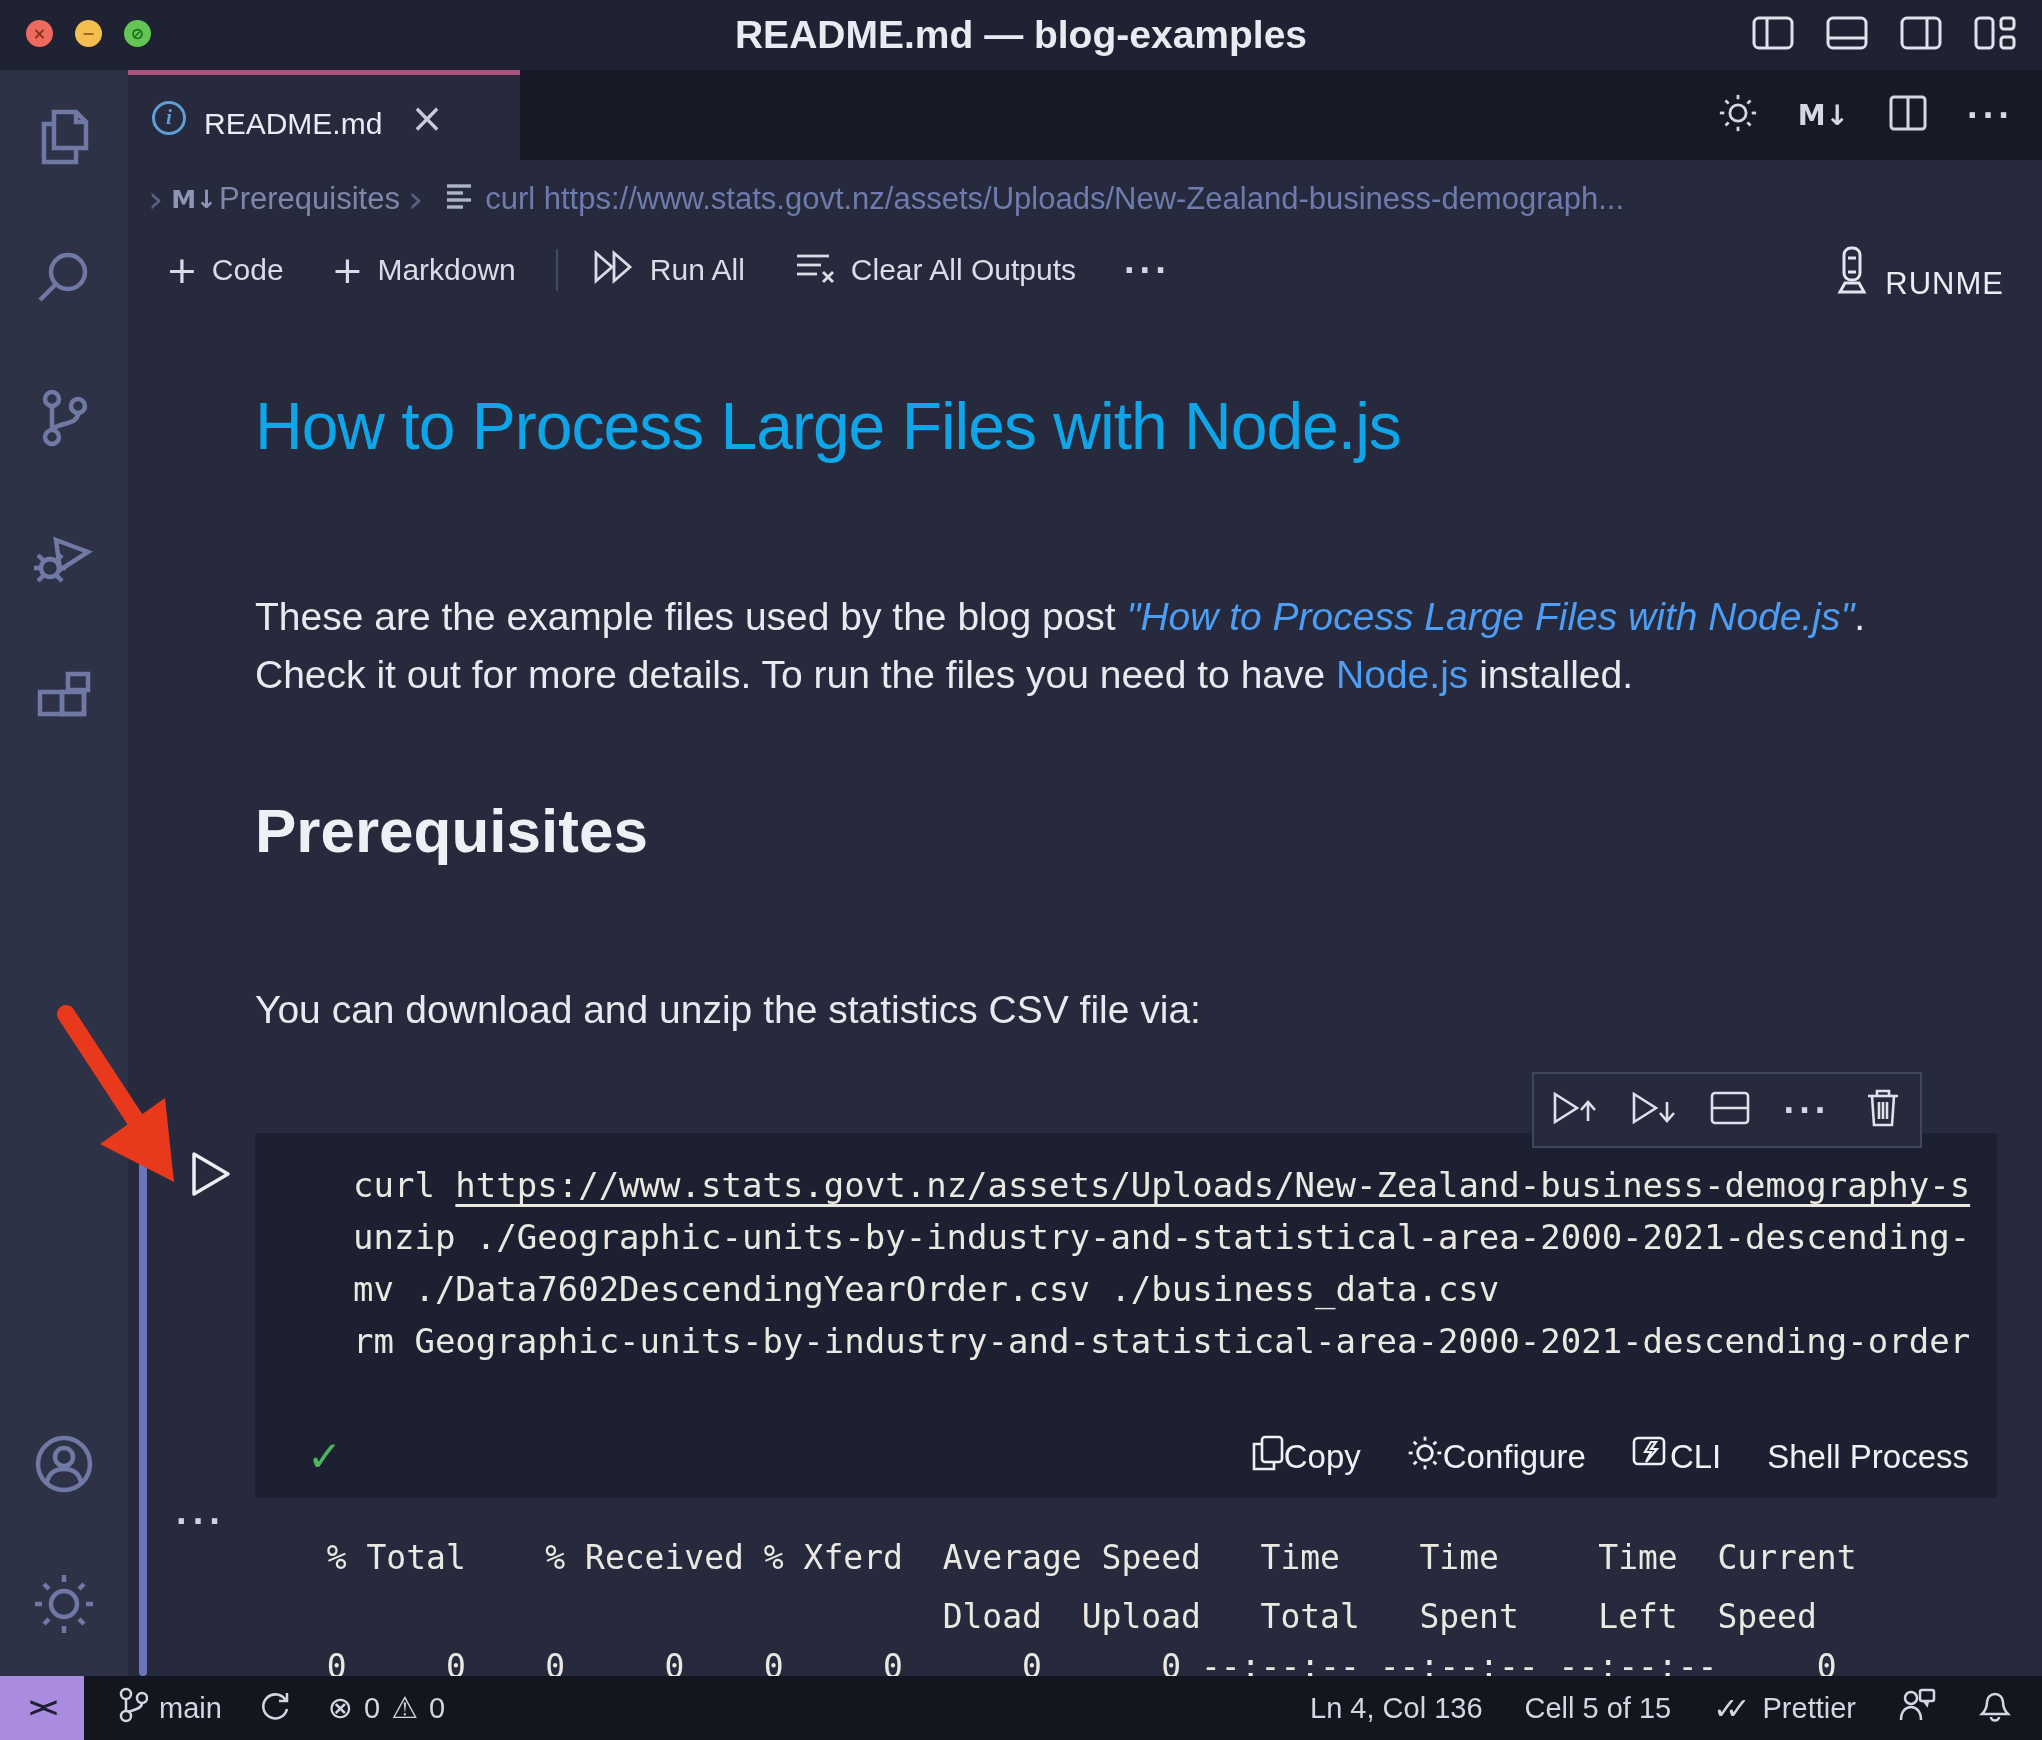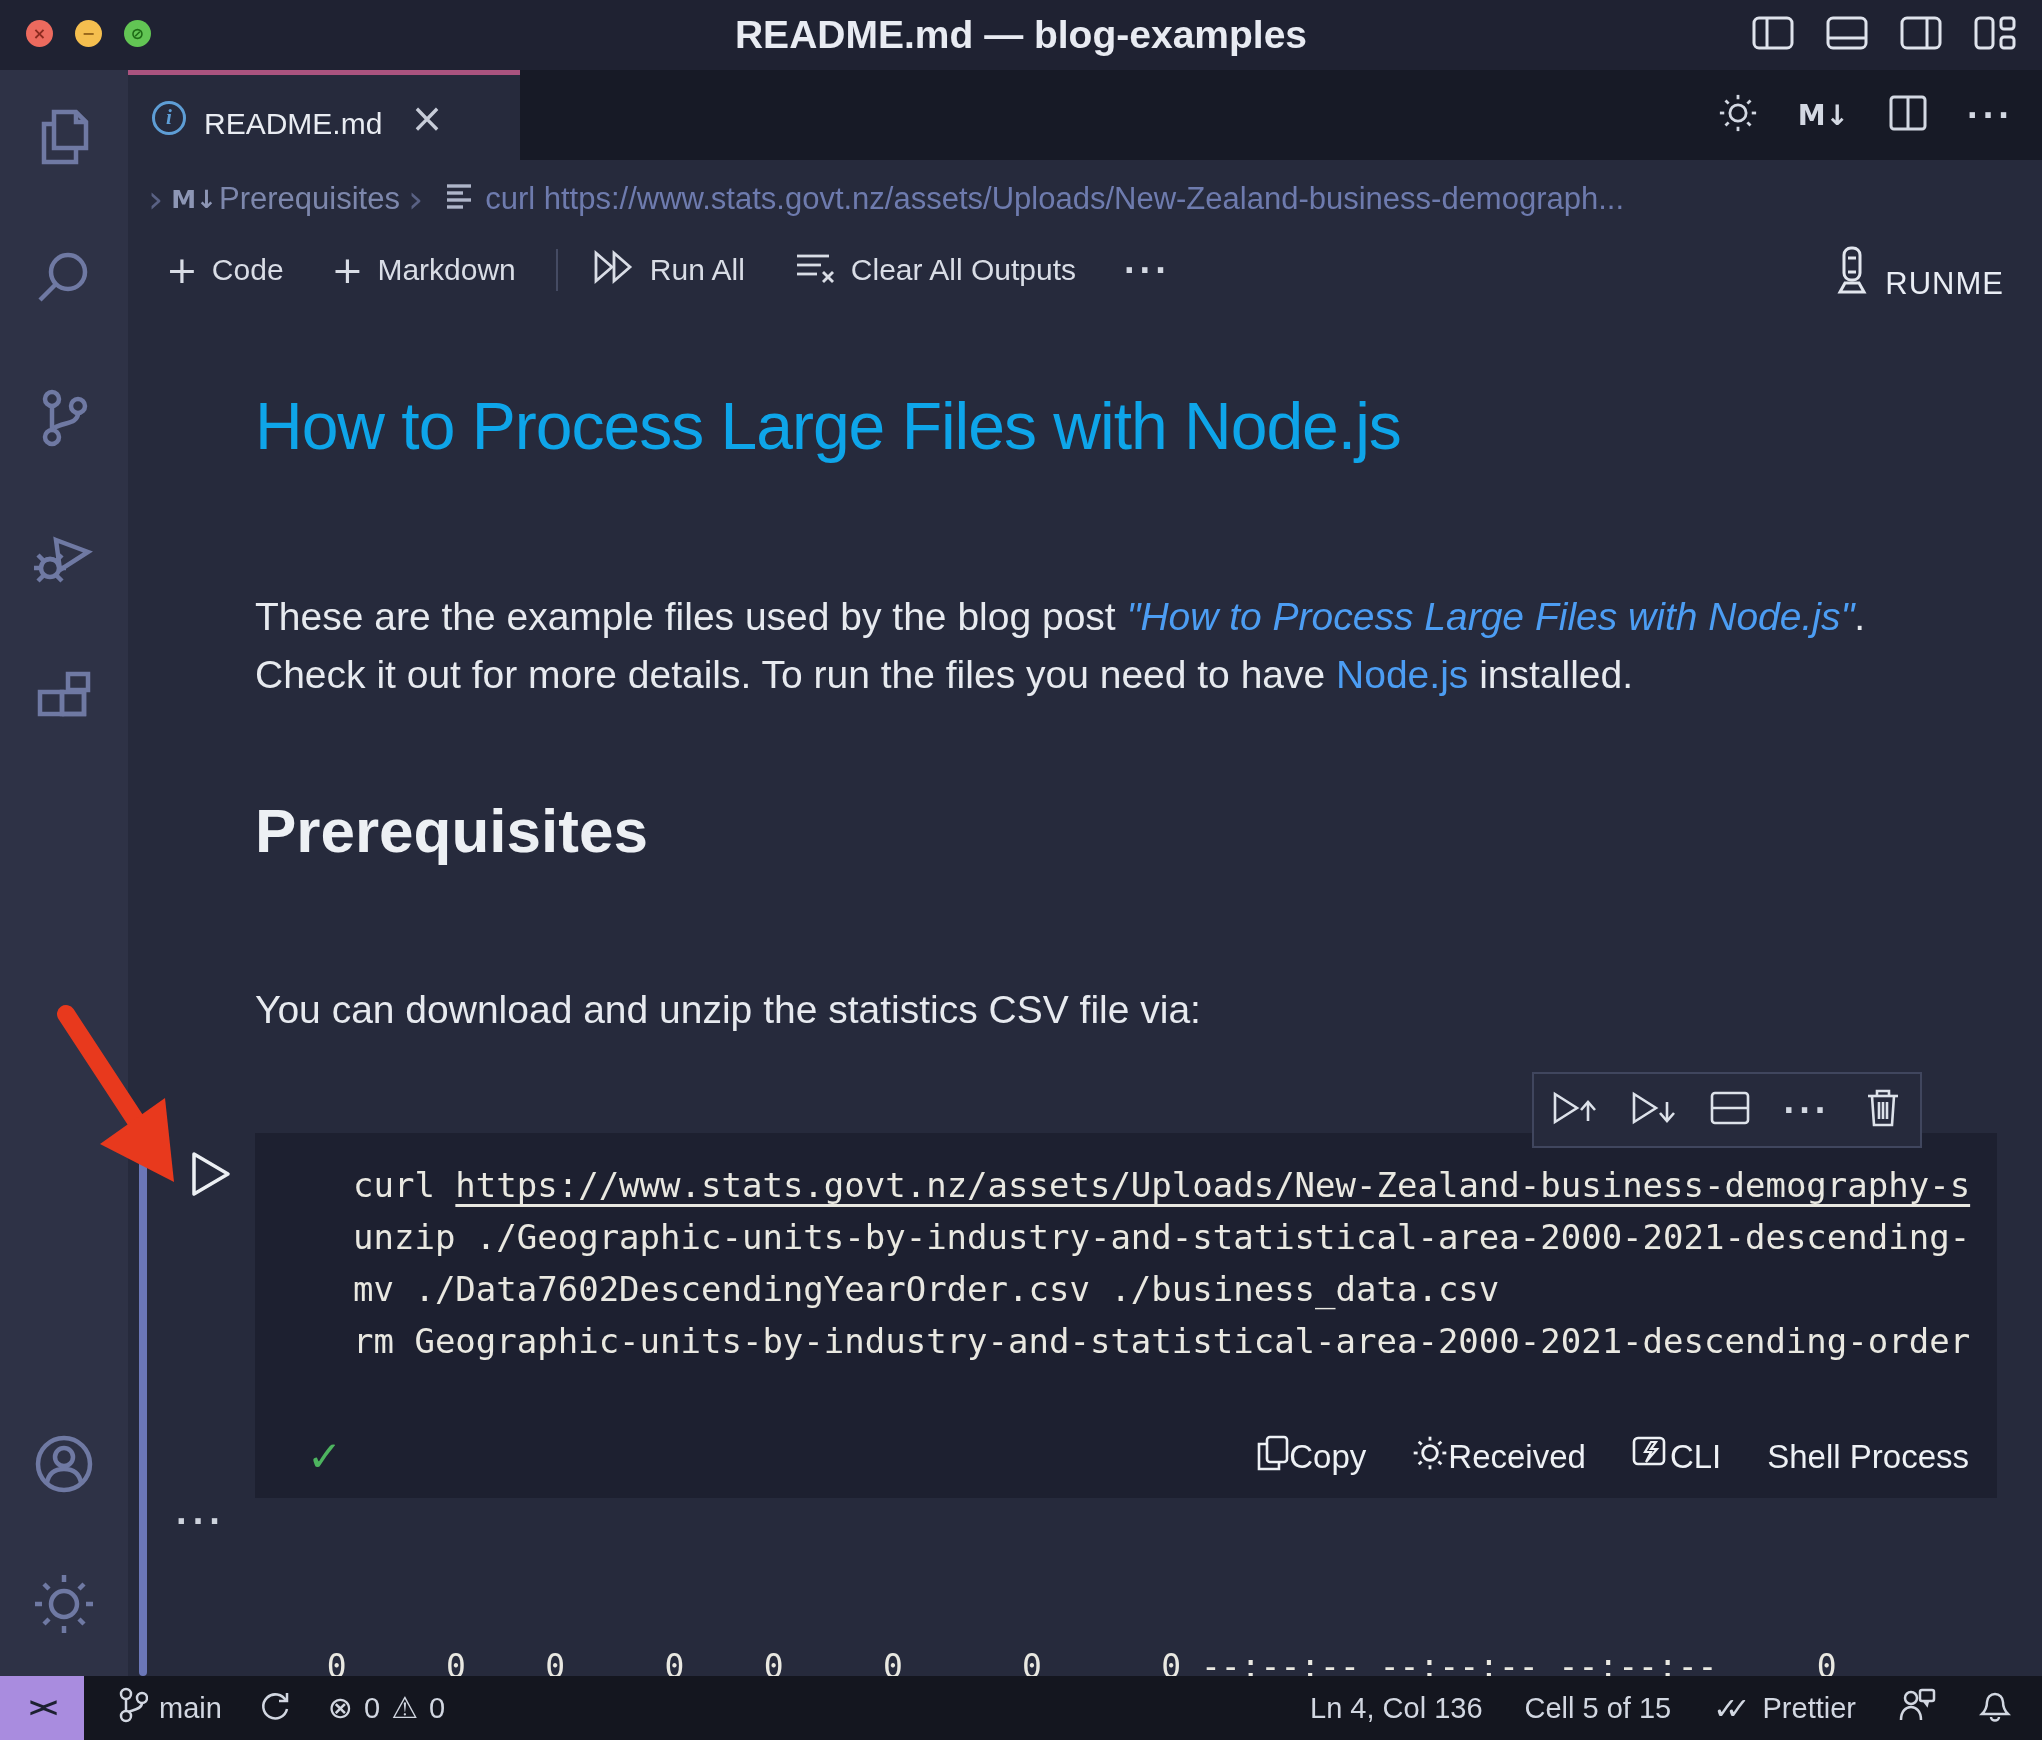--- a/index.html
+++ b/index.html
@@ -401,39 +401,40 @@
                 <line x1="32" y1="10" x2="32" y2="3"></line>
                 <line x1="32" y1="54" x2="32" y2="61"></line>
                 <line x1="10" y1="32" x2="3" y2="32"></line>
                 <line x1="54" y1="32" x2="61" y2="32"></line>
                 <line x1="47" y1="17" x2="52" y2="12"></line>
                 <line x1="17" y1="17" x2="12" y2="12"></line>
                 <line x1="47" y1="47" x2="52" y2="52"></line>
                 <line x1="17" y1="47" x2="12" y2="52"></line>
               </svg>
           </span>
-          <span>Received</span>
+          <span>Configure</span>
         </div>
         <div class="cell-action">
           <span>
             <svg width="38" height="34" viewBox="0 0 38 34">
                 <rect x="2" y="2" width="30" height="26" rx="4"></rect>
                 <path d="M19,6 L13,16 h6 L14,26 L25,13 h-6 L24,6 z" style="stroke-width:2.2"></path>
               </svg>
           </span>
           <span>CLI</span>
         </div>
         <div class="cell-action">
           <span>Shell Process</span>
         </div>
       </div>
     </div>
   </div>
 
   <div class="output-more">···</div>
+  <div class="output-pre"><div>  % Total    % Received % Xferd  Average Speed   Time    Time     Time  Current</div><div>                                 Dload  Upload   Total   Spent    Left  Speed</div></div>
   <div class="progress-clip">
     <div class="pline">  0     0    0     0    0     0      0      0 --:--:-- --:--:-- --:--:--     0</div>
   </div>
 
   <div class="statusbar">
     <div class="remote">&gt;&lt;</div>
     <div class="sb-left">
       <div class="sb-item">
         <span>
           <svg width="30" height="38" viewBox="0 0 30 38">

